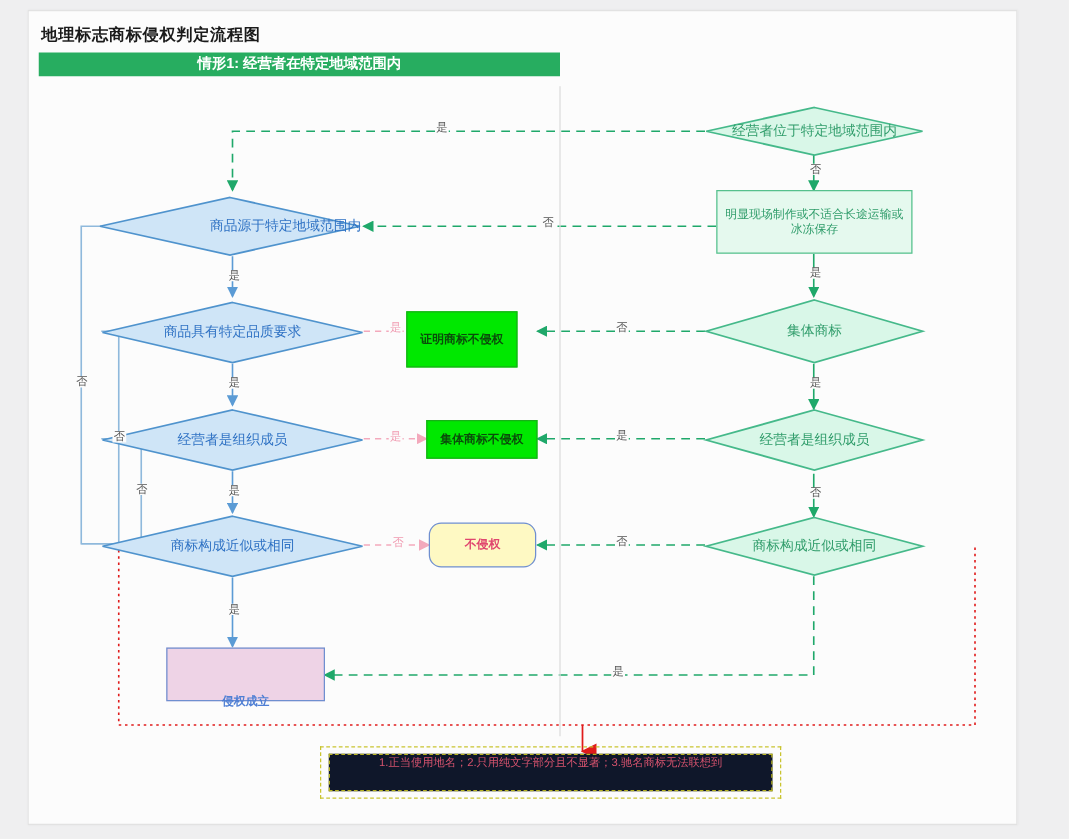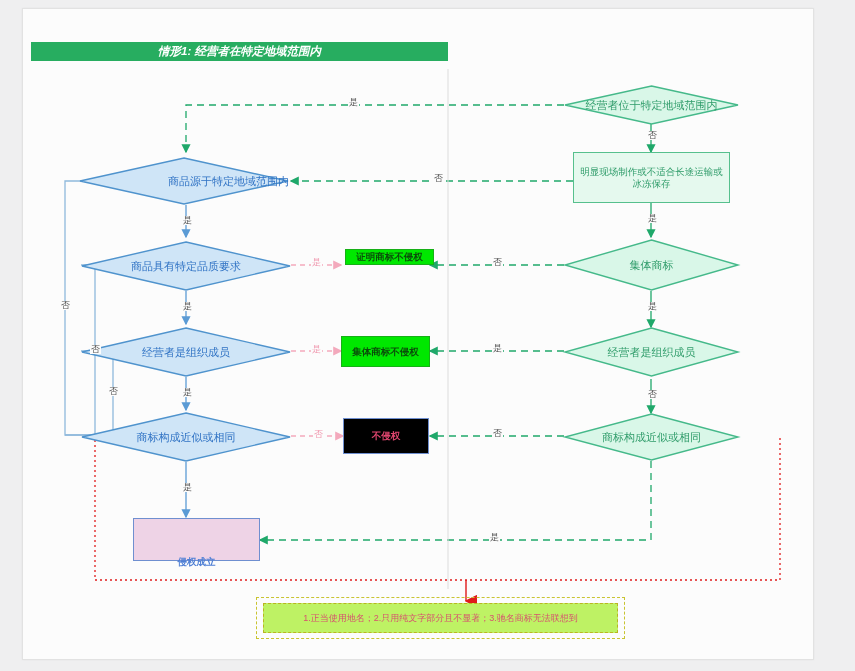--- a/index.html
+++ b/index.html
@@ -2,21 +2,21 @@
 <html><head>
 <meta charset="utf-8">
 <style>
   html,body{margin:0;padding:0;background:#efeff0;}
   body{width:855px;height:671px;overflow:hidden;font-family:"Liberation Sans","DejaVu Sans",sans-serif;}
   #app{position:relative;width:855px;height:671px;}
 
   .card{position:absolute;left:22px;top:8px;width:790px;height:650px;background:#fcfcfc;border:1px solid #e2e2e2;box-shadow:0 0 2px rgba(0,0,0,.05);}
   .page-title{position:absolute;left:10px;top:10px;font-size:13px;font-weight:bold;color:#1a1a1a;letter-spacing:.5px;}
 
-  .hdr{position:absolute;top:33px;height:19px;line-height:19px;text-align:center;font-size:11.5px;font-weight:bold;color:#ffffff;font-style:italic;}
+  .hdr{position:absolute;top:33px;height:19px;line-height:19px;text-align:center;font-size:11.5px;font-weight:bold;color:#ffffff;}
   .hdr-left{left:8px;width:417px;background:#27ad60;}
   .hdr-right{left:426px;width:355px;background:#f0a358;}
 
   .canvas{position:absolute;left:0;top:0;width:790px;height:650px;}
 
   .node{position:absolute;display:flex;align-items:center;justify-content:center;text-align:center;box-sizing:border-box;}
 
   
   .dia{}
   .dia .shape{position:absolute;left:0;top:0;width:100%;height:100%;}
@@ -24,41 +24,42 @@
   .dia-blue .txt{color:#2f72c4;}
   .dia-green .txt{color:#2f9c6a;}
 
   
   .rect{border-width:1.5px;border-style:solid;}
   .rect .txt{position:relative;z-index:3;font-size:9.5px;line-height:1.25;padding:0 4px;}
   .r-green{background:#e5f9ee;border-color:#56c08d;}
   .r-green .txt{color:#2f9c6a;}
   .r-brightgreen{background:#00e800;border-color:#17b017;}
   .r-brightgreen .txt{color:#0a4d0a;font-weight:bold;}
-  .r-purple{background:#000000;border-color:#6f8fd0;}
+  .r-purple{background:#fef9c3;border-color:#6f8fd0;border-radius:10px;}
   .r-purple .txt{color:#e0466f;font-weight:bold;}
   .r-pink{background:#eed3e6;border-color:#6f8fd0;}
   .r-pink .txt{color:#4f7fd4;font-weight:bold;margin-top:44px;}
 
-  .note{position:absolute;box-sizing:border-box;background:#bef264;border:1.5px dashed #b9b521;display:flex;align-items:center;justify-content:center;}
+  .note{position:absolute;box-sizing:border-box;background:#0f172a;border:1.5px dashed #b9b521;display:flex;justify-content:center;}
   .note .txt{font-size:9px;color:#d6536e;white-space:nowrap;}
   .note-outer{position:absolute;box-sizing:border-box;border:1.5px dashed #c9c430;}
 
   .lbl{position:absolute;font-size:9px;line-height:1;background:#fcfcfc;padding:0 1px;}
   .lbl-gray{color:#555;}
   .lbl-pink{color:#f09ab0;}
 
   svg{position:absolute;left:0;top:0;overflow:visible;}
 </style>
 </head>
 <body>
 
 <div id="app">
   <div class="card">
 
+    <div class="page-title">地理标志商标侵权判定流程图</div>
 
     <div class="hdr hdr-left">情形1: 经营者在特定地域范围内</div>
 
     <svg class="canvas" width="790" height="650">
       <defs>
         <marker id="ar-green" markerWidth="7" markerHeight="7" refX="6" refY="3.5" orient="auto">
           <path d="M0,0 L7,3.5 L0,7 z" fill="#1fa86a"></path>
         </marker>
         <marker id="ar-blue" markerWidth="7" markerHeight="7" refX="6" refY="3.5" orient="auto">
           <path d="M0,0 L7,3.5 L0,7 z" fill="#5b9bd5"></path>
@@ -173,21 +174,21 @@
       <span class="txt">经营者是组织成员</span>
     </div>
 
     <div class="node dia dia-blue" style="left:58px;top:403px;width:210px;height:50px;">
       <svg class="shape" viewBox="0 0 210 50" preserveAspectRatio="none">
         <polygon points="105,1 209,25 105,49 1,25" fill="#cfe5f7" stroke="#4f93cd" stroke-width="1.4"></polygon>
       </svg>
       <span class="txt">商标构成近似或相同</span>
     </div>
 
-    <div class="node rect r-brightgreen" style="left:322px;top:240px;width:89px;height:16px;">
+    <div class="node rect r-brightgreen" style="left:302px;top:240px;width:89px;height:45px;">
       <span class="txt">证明商标不侵权</span>
     </div>
 
     <div class="node rect r-brightgreen" style="left:318px;top:327px;width:89px;height:31px;">
       <span class="txt">集体商标不侵权</span>
     </div>
 
     <div class="node rect r-purple" style="left:320px;top:409px;width:86px;height:36px;">
       <span class="txt">不侵权</span>
     </div>

